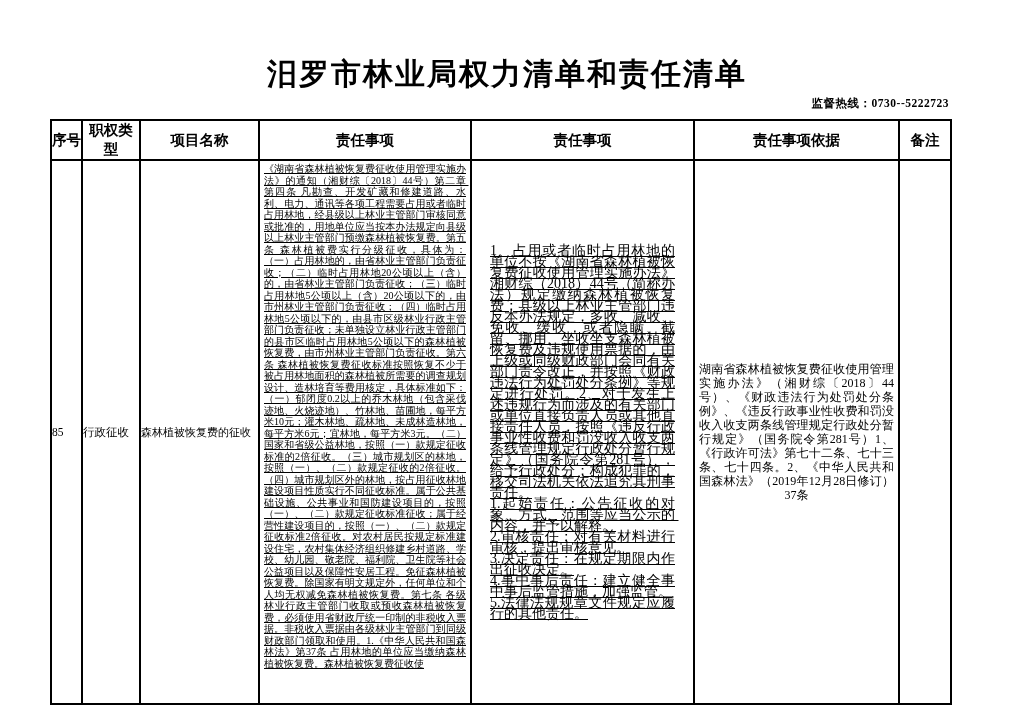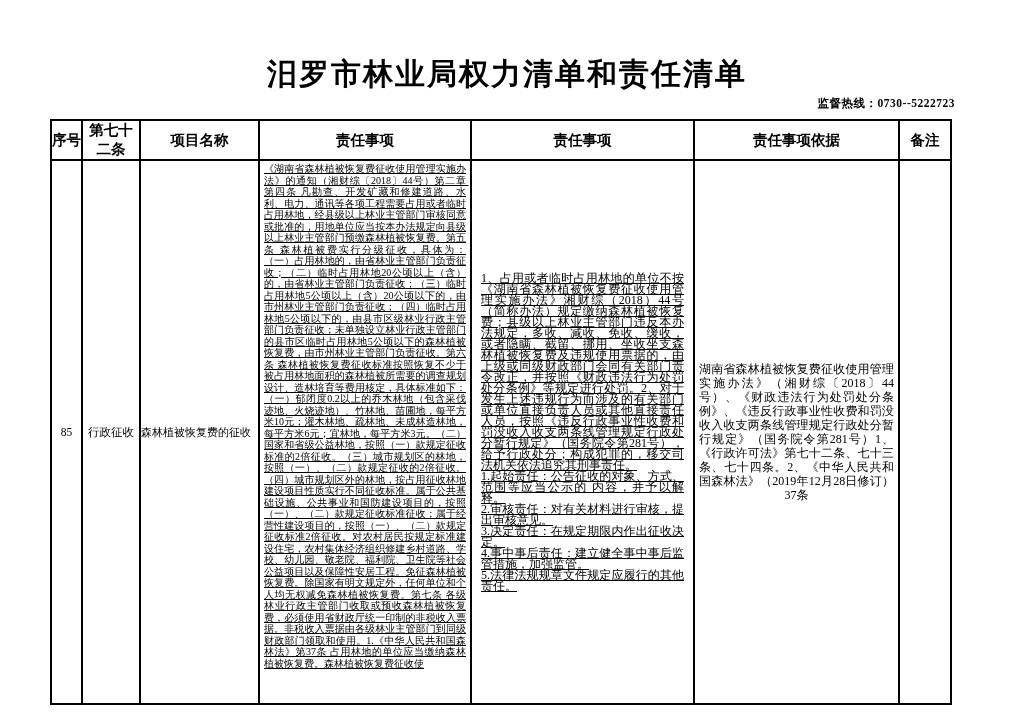--- a/index.html
+++ b/index.html
@@ -9,49 +9,49 @@
     color:#000;
   }
   .doc { position:relative; width:1015px; height:612px; background:#fff; }
   .title {
     position:absolute; top:54px; left:57px; width:900px;
     margin:0; text-align:center;
     font-size:30px; font-weight:bold; letter-spacing:2px;
     font-family:"Liberation Serif","DejaVu Serif",serif;
   }
   .hotline {
-    position:absolute; top:96px; left:57px; width:898px;
+    position:absolute; top:96px; left:51px; width:898px;
     text-align:right; font-weight:bold; font-size:11.5px;
     letter-spacing:0.5px;
   }
   table.power {
     position:absolute; top:119px; left:50px;
     width:900px; table-layout:fixed; border-collapse:collapse;
   }
   table.power th, table.power td {
     border:2px solid #000; padding:0; overflow:hidden;
   }
   table.power th {
     height:29px; font-size:14.5px; font-weight:bold;
     text-align:center; vertical-align:middle;
   }
   tr.data-row { height:544px; }
-  td.c-center { text-align:center; vertical-align:middle; font-size:11.5px;margin-top:33px; }
+  td.c-center { text-align:left; vertical-align:middle; font-size:11.5px;margin-top:33px; }
   td.c-project { text-align:left; vertical-align:middle; font-size:11px; padding:0 4px; }
   td.c-top { vertical-align:top; }
   td.c-mid { vertical-align:middle; }
   .longtext {
     padding:2px 4px;
     text-align:justify;
     word-break:break-all;
     white-space:pre-wrap;
     text-decoration:underline;
   }
   .t-basis  { font-size:10px;  line-height:11.5px; }
-  .t-resp   { font-size:12px;  line-height:11px;  padding:2px 9px; }
+  .t-resp   { font-size:14px;  line-height:11px;  padding:2px 18px; }
   .t-rbasis {
     font-size:12px; line-height:14px; padding:2px 4px;
     text-align:justify; text-align-last:center;
   }
 </style>
 </head>
 <body>
 
 <div class="doc">
 
@@ -65,21 +65,21 @@
       <col style="width:58px">
       <col style="width:119px">
       <col style="width:212px">
       <col style="width:223px">
       <col style="width:205px">
       <col style="width:52px">
     </colgroup>
     <thead>
       <tr>
         <th>序号</th>
-        <th>第七十二条</th>
+        <th>职权类型</th>
         <th>项目名称</th>
         <th>责任事项</th>
         <th>责任事项</th>
         <th>责任事项依据</th>
         <th>备注</th>
       </tr>
     </thead>
     <tbody>
       <tr class="data-row">
         <td class="c-center">85</td>

